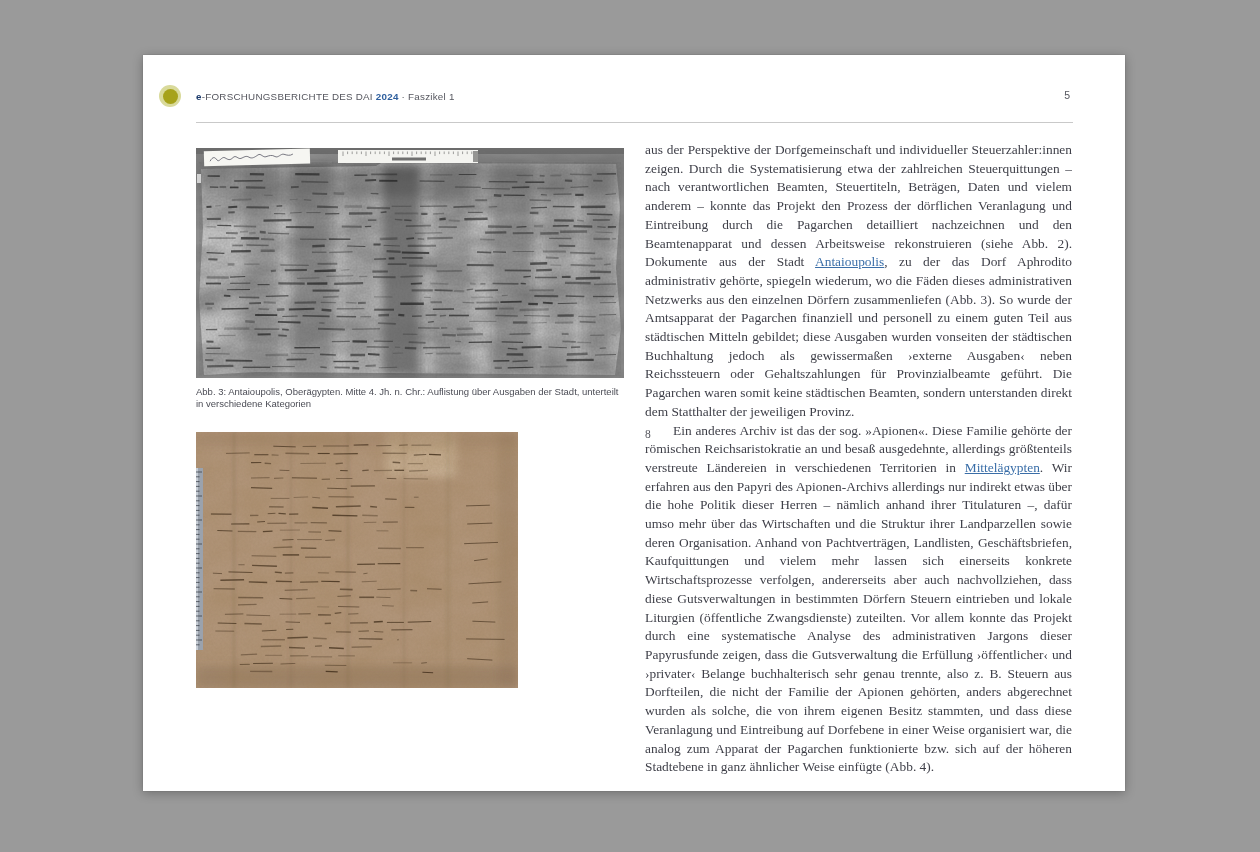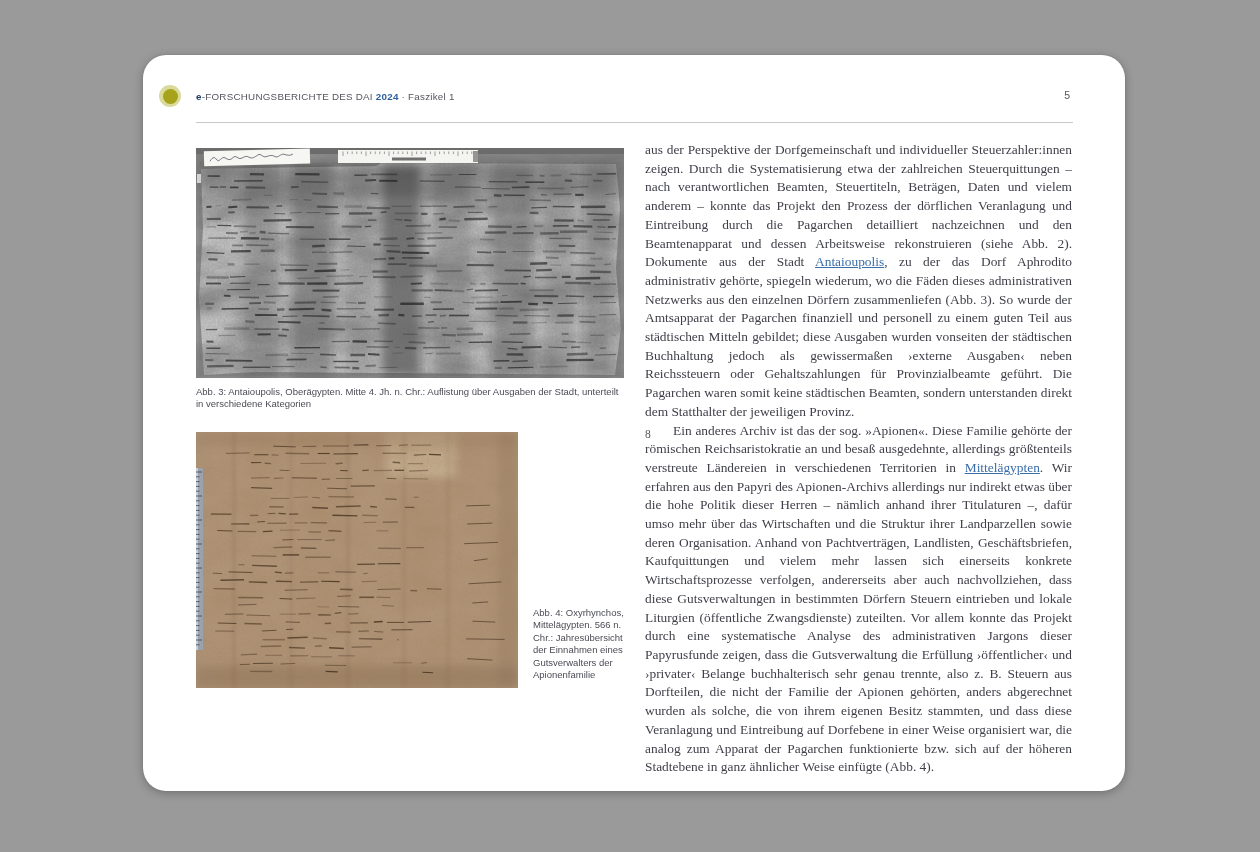--- a/index.html
+++ b/index.html
@@ -6,21 +6,20 @@
   body{
     width:1260px;height:852px;overflow:hidden;
     background:var(--bg-gray,#9a9a9a);
     font-family:"Liberation Sans",sans-serif;
     position:relative;
   }
   .page{
     position:absolute;left:143px;top:55px;width:982px;height:736px;
     background:#ffffff;
     box-shadow:0 0 1px rgba(0,0,0,.25), 0 2px 10px rgba(0,0,0,.28);
-    border-radius:23px;
   }
   
   .logo{
     position:absolute;left:16px;top:30px;width:22px;height:22px;border-radius:50%;
     background:var(--logo-ring,#d9da9b);
     display:flex;align-items:center;justify-content:center;
   }
   .logo-inner{width:15px;height:15px;border-radius:50%;background:var(--logo-olive,#a6a21a);}
   .header{
     position:absolute;left:53px;top:36px;
@@ -736,20 +735,19 @@
             <line x1="0" y1="188.8" x2="3.5" y2="188.8" stroke="#2e333c" stroke-width="0.7"></line>
             <line x1="0" y1="193.6" x2="3.5" y2="193.6" stroke="#2e333c" stroke-width="0.7"></line>
             <line x1="0" y1="198.4" x2="3.5" y2="198.4" stroke="#2e333c" stroke-width="0.7"></line>
             <line x1="0" y1="203.2" x2="3.5" y2="203.2" stroke="#2e333c" stroke-width="0.7"></line>
             <line x1="0" y1="208.0" x2="6" y2="208.0" stroke="#2e333c" stroke-width="0.7"></line>
             <line x1="0" y1="212.8" x2="3.5" y2="212.8" stroke="#2e333c" stroke-width="0.7"></line>
           </g>
       </g>
     </svg>
   </div>
-  <div class="cap cap4">Abb. 4: Oxyrhynchos, Mittelägypten. 566 n. Chr.: Jahresübersicht der Einnahmen eines Gutsverwalters der Apionenfamilie</div>
 
   <div class="article">
       <p>aus der Perspektive der Dorfgemeinschaft und individueller Steuerzahler:innen zeigen. Durch die Systematisierung etwa der zahlreichen Steuerquittungen – nach verantwortlichen Beamten, Steuertiteln, Beträgen, Daten und vielem anderem – konnte das Projekt den Prozess der dörflichen Veranlagung und Eintreibung durch die Pagarchen detailliert nachzeichnen und den Beamtenapparat und dessen Arbeitsweise rekonstruieren (siehe Abb. 2). Dokumente aus der Stadt <a class="body-link" href="#">Antaioupolis</a>, zu der das Dorf Aphrodito administrativ gehörte, spiegeln wiederum, wo die Fäden dieses administrativen Netzwerks aus den einzelnen Dörfern zusammenliefen (Abb. 3). So wurde der Amtsapparat der Pagarchen finanziell und personell zu einem guten Teil aus städtischen Mitteln gebildet; diese Ausgaben wurden vonseiten der städtischen Buchhaltung jedoch als gewissermaßen ›externe Ausgaben‹ neben Reichssteuern oder Gehaltszahlungen für Provinzialbeamte geführt. Die Pagarchen waren somit keine städtischen Beamten, sondern unterstanden direkt dem Statthalter der jeweiligen Provinz.</p>
       <p class="indented"><span class="para-num">8</span>Ein anderes Archiv ist das der sog. »Apionen«. Diese Familie gehörte der römischen Reichsaristokratie an und besaß ausgedehnte, allerdings größtenteils verstreute Ländereien in verschiedenen Territorien in <a class="body-link" href="#">Mittelägypten</a>. Wir erfahren aus den Papyri des Apionen-Archivs allerdings nur indirekt etwas über die hohe Politik dieser Herren – nämlich anhand ihrer Titulaturen –, dafür umso mehr über das Wirtschaften und die Struktur ihrer Landparzellen sowie deren Organisation. Anhand von Pachtverträgen, Landlisten, Geschäftsbriefen, Kaufquittungen und vielem mehr lassen sich einerseits konkrete Wirtschaftsprozesse verfolgen, andererseits aber auch nachvollziehen, dass diese Gutsverwaltungen in bestimmten Dörfern Steuern eintrieben und lokale Liturgien (öffentliche Zwangsdienste) zuteilten. Vor allem konnte das Projekt durch eine systematische Analyse des administrativen Jargons dieser Papyrusfunde zeigen, dass die Gutsverwaltung die Erfüllung ›öffentlicher‹ und ›privater‹ Belange buchhalterisch sehr genau trennte, also z. B. Steuern aus Dorfteilen, die nicht der Familie der Apionen gehörten, anders abgerechnet wurden als solche, die von ihrem eigenen Besitz stammten, und dass diese Veranlagung und Eintreibung auf Dorfebene in einer Weise organisiert war, die analog zum Apparat der Pagarchen funktionierte bzw. sich auf der höheren Stadtebene in ganz ähnlicher Weise einfügte (Abb. 4).</p>
     </div>
 
 </div>
 
 </body></html>

